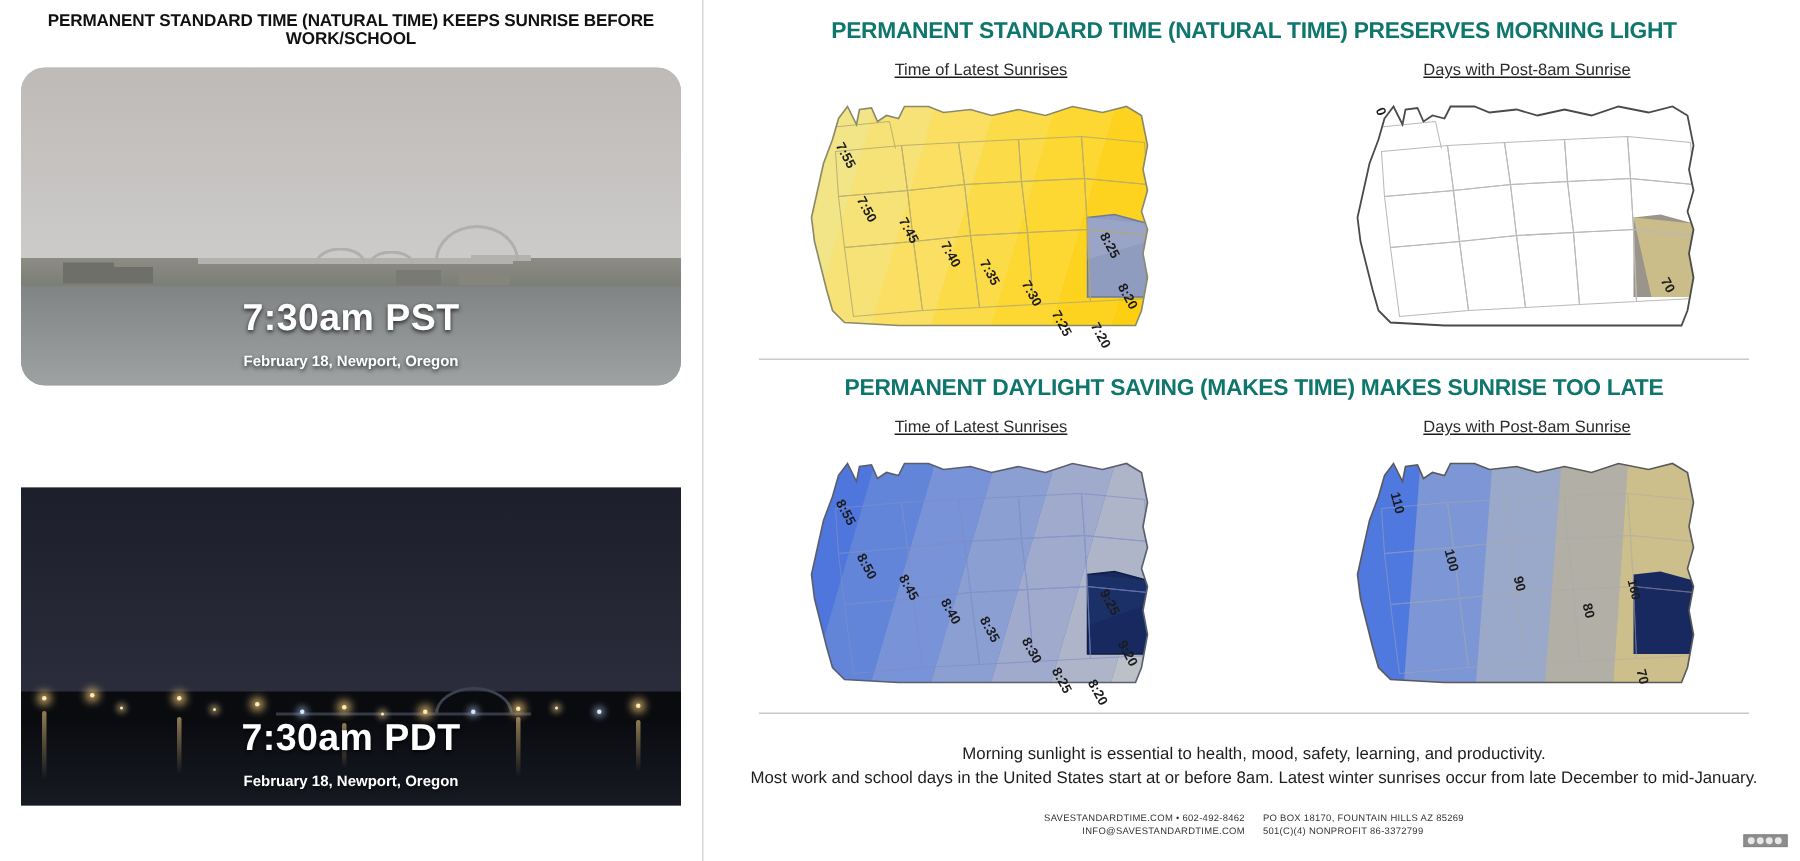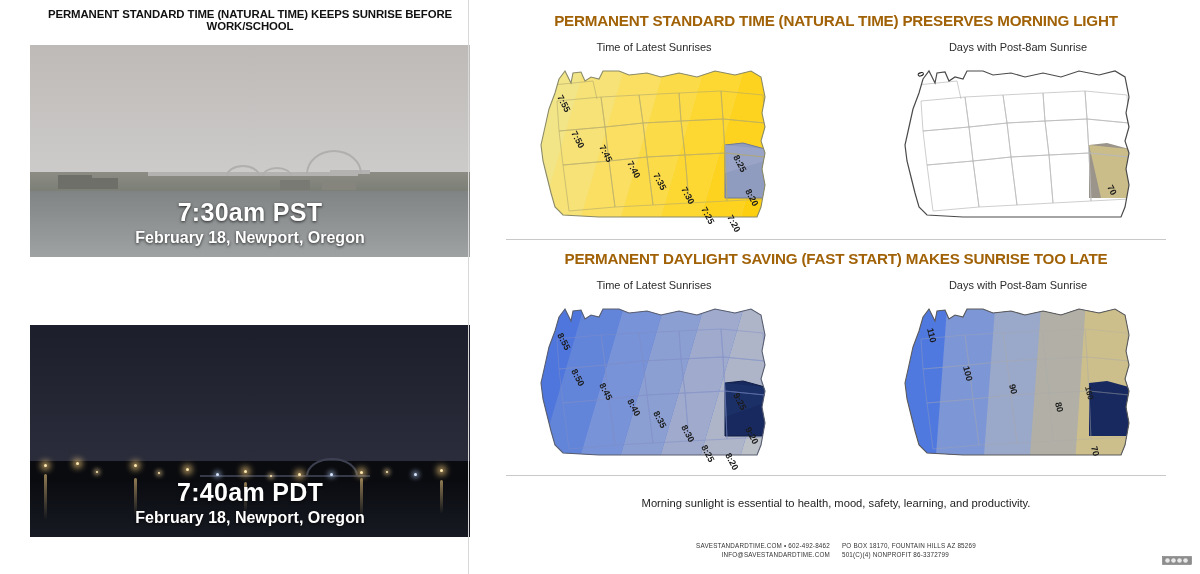--- a/index.html
+++ b/index.html
@@ -1,25 +1,25 @@
 <!DOCTYPE html>
 <html><head>
 <meta charset="utf-8">
 <style>
   html,body{margin:0;padding:0;background:#ffffff;}
   body{width:1200px;height:574px;font-family:"Liberation Sans",sans-serif;color:#1a1a1a;overflow:hidden;}
   .page{position:relative;width:1200px;height:574px;}
 
   
-  .left{position:absolute;left:16px;top:0;width:468px;height:574px;padding-left:32px;}
+  .left{position:absolute;left:0;top:0;width:468px;height:574px;padding-left:32px;}
   .lead-title{font-size:11.4px;font-weight:bold;letter-spacing:-0.1px;text-align:center;color:#111;margin:0;padding:0 6px;}
   .lead-sub{font-size:9.2px;text-align:center;color:#3b3b3b;margin:3px 0 0 0;padding:0 8px;}
   .photo{position:absolute;left:14px;width:440px;height:212px;overflow:hidden;}
   .photo .cap-time{position:absolute;left:0;right:0;bottom:30px;text-align:center;font-size:25px;font-weight:bold;color:#fff;letter-spacing:0.3px;text-shadow:0 1px 3px rgba(0,0,0,.75);}
-  .photo .cap-place{position:absolute;left:0;right:0;bottom:10px;text-align:center;font-size:16px;font-weight:bold;color:#fff;text-shadow:0 1px 3px rgba(0,0,0,.75);}
+  .photo .cap-place{position:absolute;left:0;right:0;bottom:10px;text-align:center;font-size:10px;font-weight:bold;color:#fff;text-shadow:0 1px 3px rgba(0,0,0,.75);}
 
   
   .day-photo{background:
      linear-gradient(180deg,#b9b6b3 0%,#c3c0bd 38%,#cfcdca 55%,#b9b8b6 62%,#9a9a98 64%,#8e8f8e 66%,#7e8081 70%,#8a8c8d 76%,#979a9b 86%,#a3a6a7 100%);}
   .day-sky{position:absolute;left:0;top:0;right:0;height:64%;background:linear-gradient(180deg,#bdbab7,#cecccb);}
   .day-water{position:absolute;left:0;bottom:0;right:0;height:31%;background:linear-gradient(180deg,#818485,#9ea2a3);}
   .day-shore{position:absolute;left:0;right:0;bottom:31%;height:9%;background:linear-gradient(180deg,#8d8c84,#7b7f76);}
   .bridge{position:absolute;bottom:37%;height:7%;background:#b3b2b0;}
   .arch{position:absolute;border:2px solid #b0afad;border-bottom:none;border-radius:50% 50% 0 0 / 100% 100% 0 0;background:transparent;}
   .bldg{position:absolute;background:#6f6f6a;}
@@ -32,22 +32,22 @@
   .lamp{position:absolute;width:3px;height:3px;border-radius:50%;background:#ffe9b0;box-shadow:0 0 6px 3px rgba(255,214,130,.75);}
   .lamp.small{width:2px;height:2px;box-shadow:0 0 4px 2px rgba(255,225,160,.6);}
   .lamp.cool{background:#d7e6ff;box-shadow:0 0 5px 2px rgba(190,215,255,.6);}
   .refl{position:absolute;width:3px;border-radius:2px;background:linear-gradient(180deg,rgba(255,215,140,.55),rgba(255,215,140,0));}
 
   
   .vrule{position:absolute;left:468px;top:0;width:1px;height:574px;background:#d8d8d8;}
 
   
   .right{position:absolute;left:472px;top:0;width:728px;height:574px;}
-  .sec-title{text-align:center;font-size:15.2px;font-weight:bold;letter-spacing:-0.2px;color:#a16207;}
-  .sub-row{display:flex;}
+  .sec-title{text-align:center;font-size:15.2px;font-weight:bold;letter-spacing:-0.2px;color:#0f766e;}
+  .sub-row{display:flex;text-decoration:underline;}
   .sub-row > div{flex:1;text-align:center;font-size:11px;color:#2b2b2b;}
   .maps-row{display:flex;}
   .map-cell{flex:1;display:flex;justify-content:center;}
   .hrule{height:1px;background:#c9c9c9;margin:0 34px;}
   .foot-note{text-align:center;font-size:11.2px;line-height:1.42;color:#1d1d1d;}
 
   
   .footer{position:absolute;left:472px;right:0;bottom:4px;height:40px;display:flex;align-items:center;justify-content:center;gap:12px;}
   .foot-contact{text-align:right;font-size:6.3px;letter-spacing:.2px;color:#333;line-height:1.5;}
   .foot-addr{text-align:left;font-size:6.3px;letter-spacing:.2px;color:#333;line-height:1.5;}
@@ -62,21 +62,21 @@
 <body>
 
 <div class="page">
 
   <div class="left">
 
     <div style="position:absolute;left:0;top:8px;width:468px;">
       <p class="lead-title">PERMANENT STANDARD TIME (NATURAL TIME) KEEPS SUNRISE BEFORE WORK/SCHOOL</p>
     </div>
 
-    <div class="photo day-photo" style="top:45px;">
+    <div class="photo day-photo" style="top:45px;border-radius:16px;">
       <div class="day-sky"></div>
       <div class="day-shore"></div>
       <div class="day-water"></div>
 
       <div class="bridge" style="left:118px;width:210px;height:4px;bottom:38%;"></div>
       <div class="bridge" style="left:300px;width:40px;height:4px;bottom:39%;"></div>
 
       <div class="arch" style="left:276px;bottom:39%;width:52px;height:22px;"></div>
       <div class="arch" style="left:196px;bottom:38%;width:30px;height:9px;"></div>
       <div class="arch" style="left:232px;bottom:38%;width:26px;height:7px;"></div>
@@ -116,21 +116,21 @@
       <div class="lamp small" style="left:356px;bottom:30%;"></div>
       <div class="lamp cool" style="left:384px;bottom:29%;"></div>
       <div class="lamp" style="left:410px;bottom:30.5%;"></div>
 
       <div class="refl" style="left:14px;bottom:8%;height:46px;"></div>
       <div class="refl" style="left:104px;bottom:10%;height:38px;"></div>
       <div class="refl" style="left:214px;bottom:12%;height:30px;"></div>
       <div class="refl" style="left:330px;bottom:9%;height:40px;"></div>
       <div class="refl" style="left:410px;bottom:11%;height:34px;"></div>
 
-      <div class="cap-time">7:40am PDT</div>
+      <div class="cap-time">7:30am PDT</div>
       <div class="cap-place">February 18, Newport, Oregon</div>
     </div>
   </div>
 
   <div class="vrule"></div>
 
   <div class="right">
 
     <div style="margin-top:12px;">
       <div class="sec-title">PERMANENT STANDARD TIME (NATURAL TIME) PRESERVES MORNING LIGHT</div>
@@ -240,21 +240,21 @@
               <text class="clabel" x="214" y="130" transform="rotate(62 214 130)">70</text>
             </g>
           </svg>
         </div>
       </div>
     </div>
 
     <div class="hrule" style="margin-top:2px;"></div>
 
     <div style="margin-top:10px;">
-      <div class="sec-title">PERMANENT DAYLIGHT SAVING (FAST START) MAKES SUNRISE TOO LATE</div>
+      <div class="sec-title">PERMANENT DAYLIGHT SAVING (MAKES TIME) MAKES SUNRISE TOO LATE</div>
       <div class="sub-row" style="margin-top:12px;">
         <div>Time of Latest Sunrises</div>
         <div>Days with Post-8am Sunrise</div>
       </div>
 
       <div class="maps-row" style="margin-top:4px;">
 
         <div class="map-cell">
           <svg class="map-svg" width="250" height="180" viewBox="0 0 250 180">
             <defs>
@@ -351,20 +351,21 @@
             </g>
           </svg>
         </div>
       </div>
     </div>
 
     <div class="hrule" style="margin-top:0px;"></div>
 
     <div style="margin-top:20px;">
       <div class="foot-note">Morning sunlight is essential to health, mood, safety, learning, and productivity.</div>
+      <div class="foot-note">Most work and school days in the United States start at or before 8am. Latest winter sunrises occur from late December to mid-January.</div>
     </div>
   </div>
 
   <div class="footer">
     <div class="foot-contact">
       <div>SAVESTANDARDTIME.COM • 602-492-8462</div>
       <div>INFO@SAVESTANDARDTIME.COM</div>
     </div>
 
 

